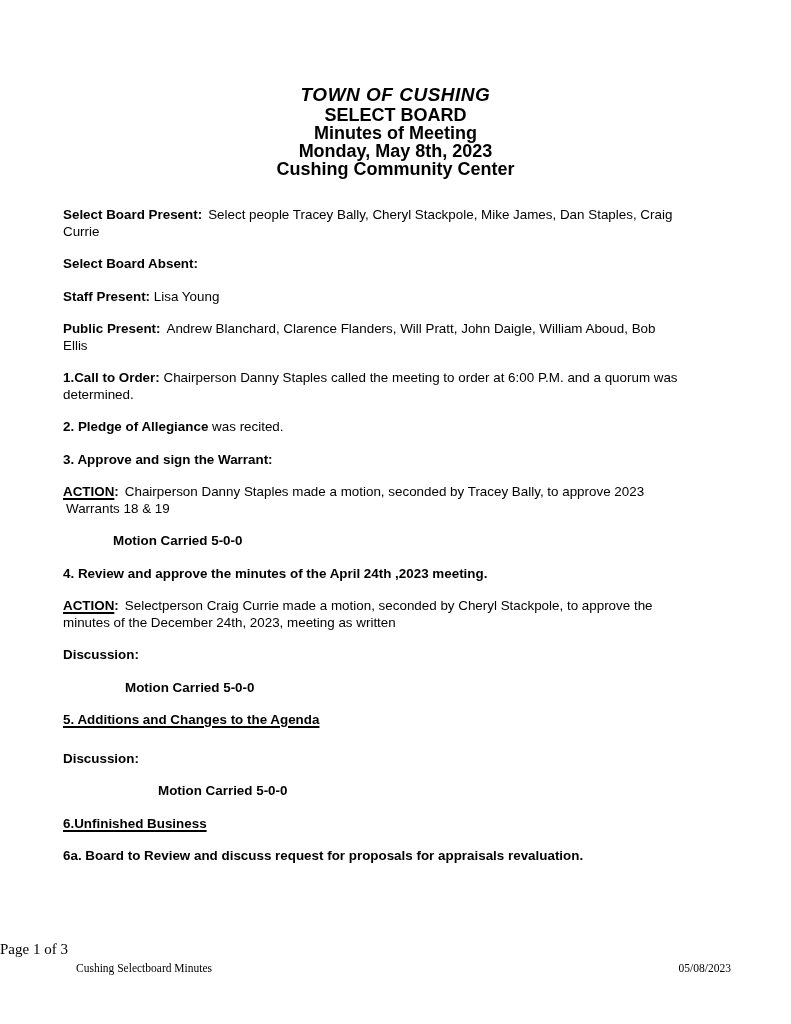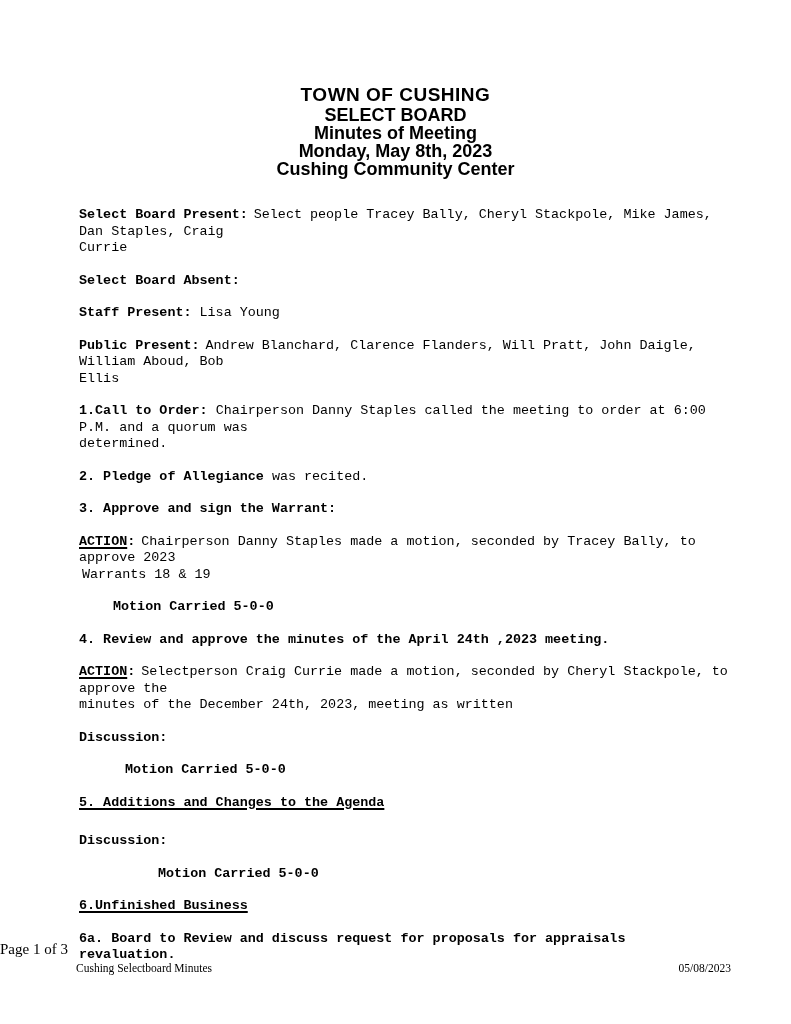--- a/index.html
+++ b/index.html
@@ -8,25 +8,25 @@
     width:791px;height:1024px;
     background:#ffffff;
     font-family:"Liberation Sans", sans-serif;
     color:#000;
     box-sizing:border-box;
     padding:84px 63px 0 63px;
     overflow:hidden;
   }
   
   .doc-header{text-align:center;}
-  .doc-title{font-size:19px;font-weight:bold;line-height:22px;letter-spacing:0.5px;}
+  .doc-title{font-size:19px;font-weight:bold;line-height:22px;letter-spacing:0.5px;font-style:italic;}
   .doc-sub{font-size:18px;font-weight:bold;line-height:18px;}
   
   .content{margin-top:29px;width:665px;font-size:13.4px;line-height:16.5px;}
-  .para{margin:0 0 16px 16px;font-family:Liberation Mono, monospace;}
+  .para{margin:0 0 16px 0;}
   .b{font-weight:bold;}
   .bu{font-weight:bold;text-decoration:underline;text-decoration-thickness:2px;text-underline-offset:2px;}
   .t2{padding-left:6px;}
   .cont-indent{padding-left:3px;text-align:right;}
   .indent-1{margin-left:50px;}
   .indent-2{margin-left:62px;}
   .indent-3{margin-left:95px;}
   .gap-after{margin-bottom:22px;}
   .gap-before{margin-top:13px;}
   

